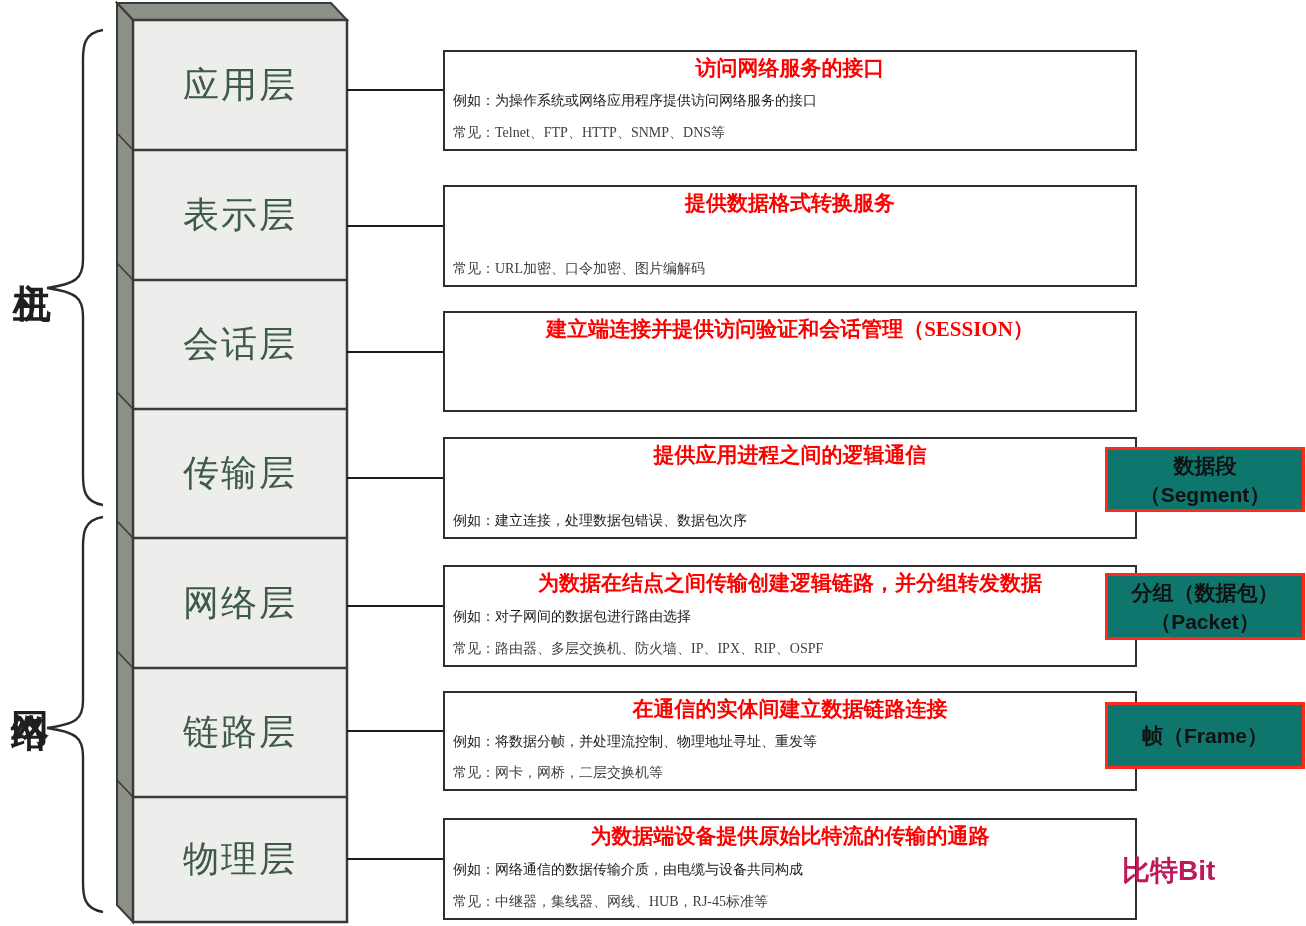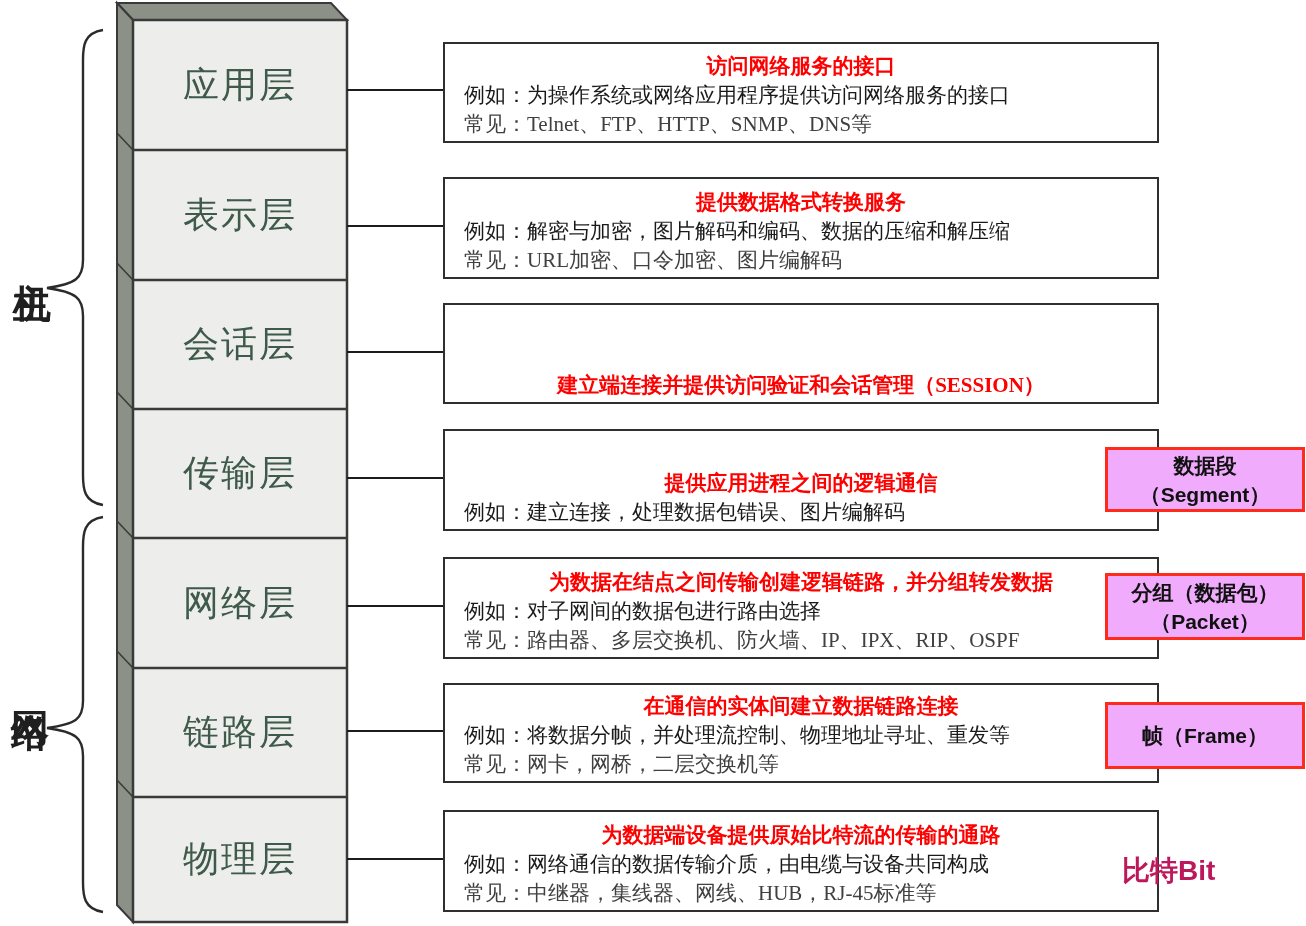--- a/index.html
+++ b/index.html
@@ -15,33 +15,33 @@
     font-size:36px;font-weight:500;color:#3e5a4a;letter-spacing:2px;
   }
   
   .group-label{
     width:44px;font-size:38px;line-height:40px;font-weight:600;color:#1f1f1f;
     writing-mode:vertical-rl;text-orientation:upright;letter-spacing:2px;
   }
   
   .desc-box{
     left:443px;width:674px;border:2px solid #2f2f2f;background:#ffffff;
-    padding:2px 19px;display:flex;flex-direction:column;justify-content:flex-end;
+    padding:2px 8px;display:flex;flex-direction:column;justify-content:space-between;margin-top:8px;
   }
   .box-title{
     text-align:center;color:#fe0000;font-weight:bold;font-size:21px;line-height:29px;white-space:nowrap;
   }
   .box-line{
-    color:#1a1a1a;font-size:21px;line-height:29px;white-space:nowrap;
+    color:#1a1a1a;font-size:14px;line-height:29px;white-space:nowrap;
   }
   .box-line span[data-color="red"]{color:#404040;}
   .box-line span[data-color="black"]{color:#404040;}
   
   .pdu-box{
-    left:1105px;width:194px;background:#f0abfc;border:3px solid #ff2a1a;
+    left:1105px;width:194px;background:#0f766e;border:3px solid #ff2a1a;
     display:flex;flex-direction:column;align-items:center;justify-content:center;
     font-family:"Liberation Sans", sans-serif;font-weight:bold;font-size:21px;line-height:29px;color:#111;
     text-align:center;white-space:nowrap;
   }
   .bit-label{
     font-family:"Liberation Sans", sans-serif;font-size:28px;font-weight:600;color:#be185d;
   }
   svg{position:absolute;left:0;top:0;}
 </style>
 </head>
@@ -100,31 +100,30 @@
 <div class="abs group-label" style="left:6px;top:682px">网络</div>
 
 <div class="abs desc-box" style="top:42px;height:93px">
   <div class="box-title">访问网络服务的接口</div>
   <div class="box-line">例如：为操作系统或网络应用程序提供访问网络服务的接口</div>
   <div class="box-line"><span data-color="black">常见：Telnet、FTP、HTTP、SNMP、</span><span data-color="red">DNS</span><span data-color="black">等</span></div>
 </div>
 
 <div class="abs desc-box" style="top:177px;height:94px">
   <div class="box-title">提供数据格式转换服务</div>
-  <div class="box-line">例如：解密与加密，图片解码和编码、数据的压缩和解压缩</div>
   <div class="box-line"><span data-color="black">常见：URL加密、口令加密、图片编解码</span><span></span><span></span></div>
 </div>
 
 <div class="abs desc-box" style="top:303px;height:93px">
   <div class="box-title">建立端连接并提供访问验证和会话管理（SESSION）</div>
 </div>
 
 <div class="abs desc-box" style="top:429px;height:94px">
   <div class="box-title">提供应用进程之间的逻辑通信</div>
-  <div class="box-line">例如：建立连接，处理数据包错误、图片编解码</div>
+  <div class="box-line">例如：建立连接，处理数据包错误、数据包次序</div>
 </div>
 
 <div class="abs desc-box" style="top:557px;height:94px">
   <div class="box-title">为数据在结点之间传输创建逻辑链路，并分组转发数据</div>
   <div class="box-line">例如：对子网间的数据包进行路由选择</div>
   <div class="box-line"><span data-color="black">常见：</span><span data-color="red">路由器、多层交换机、防火墙</span><span data-color="black">、IP、IPX、RIP、OSPF</span></div>
 </div>
 
 <div class="abs desc-box" style="top:683px;height:92px">
   <div class="box-title">在通信的实体间建立数据链路连接</div>

